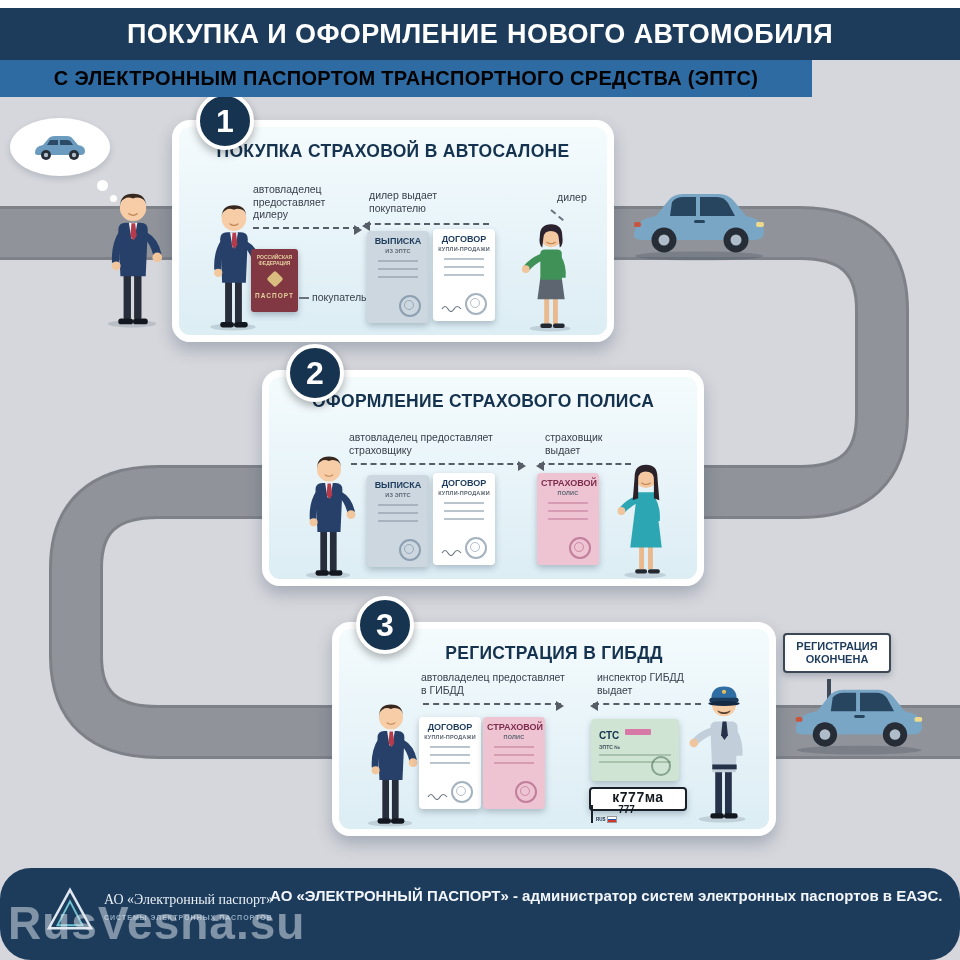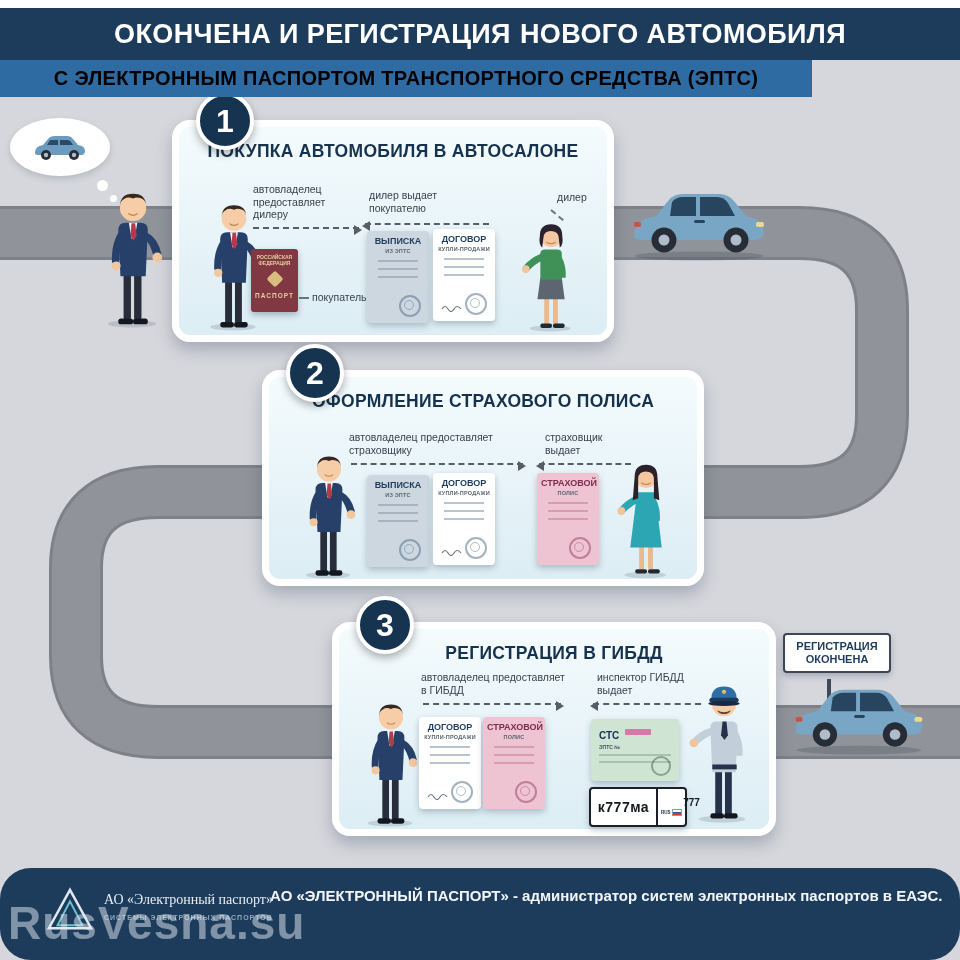--- a/index.html
+++ b/index.html
@@ -55,22 +55,22 @@
   .pp-emblem{width:12px;height:12px;background:#d9bd7e;transform:rotate(45deg);margin:7px auto;border-radius:2px;}
   .pp-title{font-size:6.5px;color:#e3cf9d;font-weight:800;letter-spacing:1px;}
   
   .sts-card{position:absolute;width:88px;height:62px;background:#cfe4d3;border-radius:4px;
             box-shadow:0 3px 6px rgba(50,70,90,.3);padding:6px 8px;box-sizing:border-box;}
   .sts-title{font-size:10px;font-weight:900;color:#15324e;display:inline-block;}
   .sts-tag{display:inline-block;width:26px;height:6px;background:#d878a6;border-radius:1px;margin-left:6px;vertical-align:4px;}
   .sts-sub{font-size:5px;font-weight:700;color:#44525f;margin-top:1px;}
   .sts-lines{height:12px;margin-top:4px;background:repeating-linear-gradient(#a9c2ae 0 2px,transparent 2px 7px);}
   .sts-stamp{position:absolute;right:8px;bottom:5px;width:16px;height:16px;border:2px solid rgba(60,100,75,.5);border-radius:50%;}
-  .plate{position:absolute;width:98px;height:40px;background:#fff;border:2px solid #1a2029;border-radius:4px;
-         box-sizing:border-box;display:flex;box-shadow:0 3px 6px rgba(50,70,90,.3);}
+  .plate{position:absolute;width:98px;height:24px;background:#fff;border:2px solid #1a2029;border-radius:4px;
+         box-sizing:border-box;display:flex;box-shadow:0 3px 6px rgba(50,70,90,.3);flex-direction:column;}
   .plate-num{flex:1;display:flex;align-items:center;justify-content:center;font-weight:800;font-size:14px;color:#14191f;letter-spacing:.5px;}
   .plate-region{width:27px;border-left:2px solid #1a2029;display:flex;flex-direction:column;align-items:center;justify-content:center;}
   .plate-region .r{font-size:10px;font-weight:800;color:#14191f;line-height:1;margin-left:40px;}
   .plate-region .c-row{display:flex;align-items:center;gap:1.5px;margin-top:1px;}
   .plate-region .c{font-size:4.5px;font-weight:800;color:#14243c;}
   .plate-flag{width:8px;height:4.5px;display:flex;flex-direction:column;border:.5px solid #999;}
   .plate-flag i{flex:1;}
   
   .cloud{position:absolute;background:#fff;border-radius:50%;box-shadow:0 3px 6px rgba(50,70,90,.2);
          display:flex;align-items:center;justify-content:center;z-index:2;}
@@ -95,21 +95,21 @@
 
 <div class="canvas">
 
   <svg class="road" width="960" height="960" viewBox="0 0 960 960">
     <path d="M -30 233 L 800 233 Q 882 233 882 310 L 882 415 Q 882 492 800 492 L 158 492 Q 76 492 76 568 L 76 656 Q 76 732 158 732 L 990 732" fill="none" stroke="#7e8288" stroke-width="54"></path>
     <path d="M -30 233 L 800 233 Q 882 233 882 310 L 882 415 Q 882 492 800 492 L 158 492 Q 76 492 76 568 L 76 656 Q 76 732 158 732 L 990 732" fill="none" stroke="#909399" stroke-width="48"></path>
   </svg>
 
   <div class="white-top"></div>
   <div class="hdr1">
-    <span class="t-reg">ОКОНЧЕНА И РЕГИСТРАЦИЯ</span>
+    <span class="t-reg">ПОКУПКА И ОФОРМЛЕНИЕ</span>
     <span class="t-bold">НОВОГО АВТОМОБИЛЯ</span>
   </div>
   <div class="hdr2">
     <span>С ЭЛЕКТРОННЫМ ПАСПОРТОМ ТРАНСПОРТНОГО СРЕДСТВА (ЭПТС)</span>
   </div>
 
   <div class="cloud" style="left:10px;top:118px;width:100px;height:58px;">
     <svg width="58" height="28" viewBox="0 0 58 28">
       <path d="M4 20 Q4 13 12 12 L17 6 Q19 3 24 3 L36 3 Q40 3 42 6 L47 12 Q54 13 54 18 Q54 22 50 22 L8 22 Q4 22 4 20 Z" fill="#6b9cc0"></path>
       <path d="M19 7 L27 7 L27 12 L16 12 Z" fill="#2c4a66"></path>
@@ -155,21 +155,21 @@
         <circle cx="40" cy="58" r="5.5" fill="#aebdc9"></circle>
       <circle cx="112" cy="58" r="12.5" fill="#272d37"></circle>
         <circle cx="112" cy="58" r="5.5" fill="#aebdc9"></circle>
     </svg>
   </div>
 
   <div class="badge" style="left:196px;top:92px;">
     <span>1</span>
   </div>
   <section class="step-card" style="left:172px;top:120px;width:442px;height:222px;">
-    <div class="card-title" style="top:14px;">ПОКУПКА АВТОМОБИЛЯ В АВТОСАЛОНЕ</div>
+    <div class="card-title" style="top:14px;">ПОКУПКА СТРАХОВОЙ В АВТОСАЛОНЕ</div>
 
     <div class="figure" style="left:16px;top:56px;">
       <svg width="76" height="148" viewBox="0 0 76 150">
         <ellipse cx="38" cy="146" rx="23" ry="3.5" fill="rgba(60,80,100,.18)"></ellipse>
         <rect x="30" y="98" width="7" height="44" rx="2" fill="#272d3a"></rect>
         <rect x="40" y="98" width="7" height="44" rx="2" fill="#272d3a"></rect>
         <rect x="25" y="141" width="14" height="5.5" rx="2.5" fill="#13171f"></rect>
         <rect x="39" y="141" width="14" height="5.5" rx="2.5" fill="#13171f"></rect>
         <path d="M25 57 Q25 50 32 50 L46 50 Q53 50 53 57 L51 101 L27 101 Z" fill="#27406a"></path>
         <path d="M35 50 h8 l-2.5 15 h-3 Z" fill="#f5f7f9"></path>

